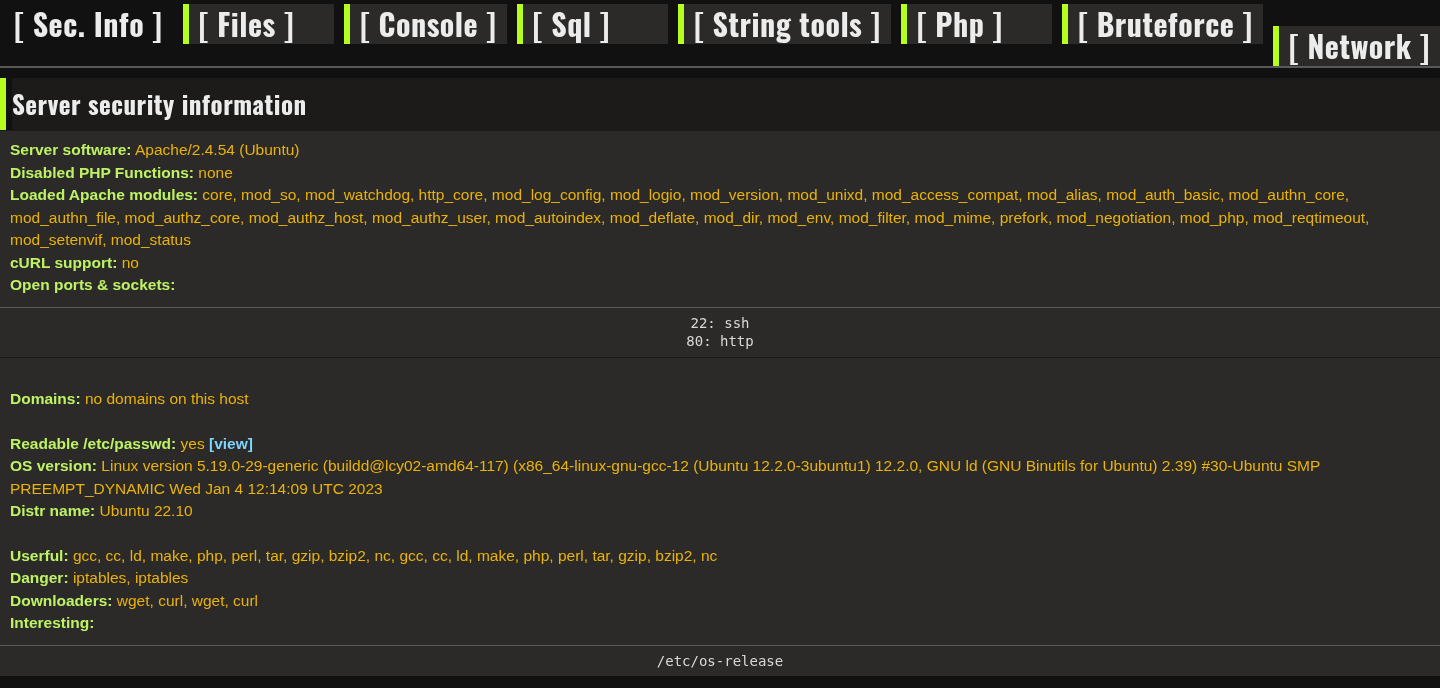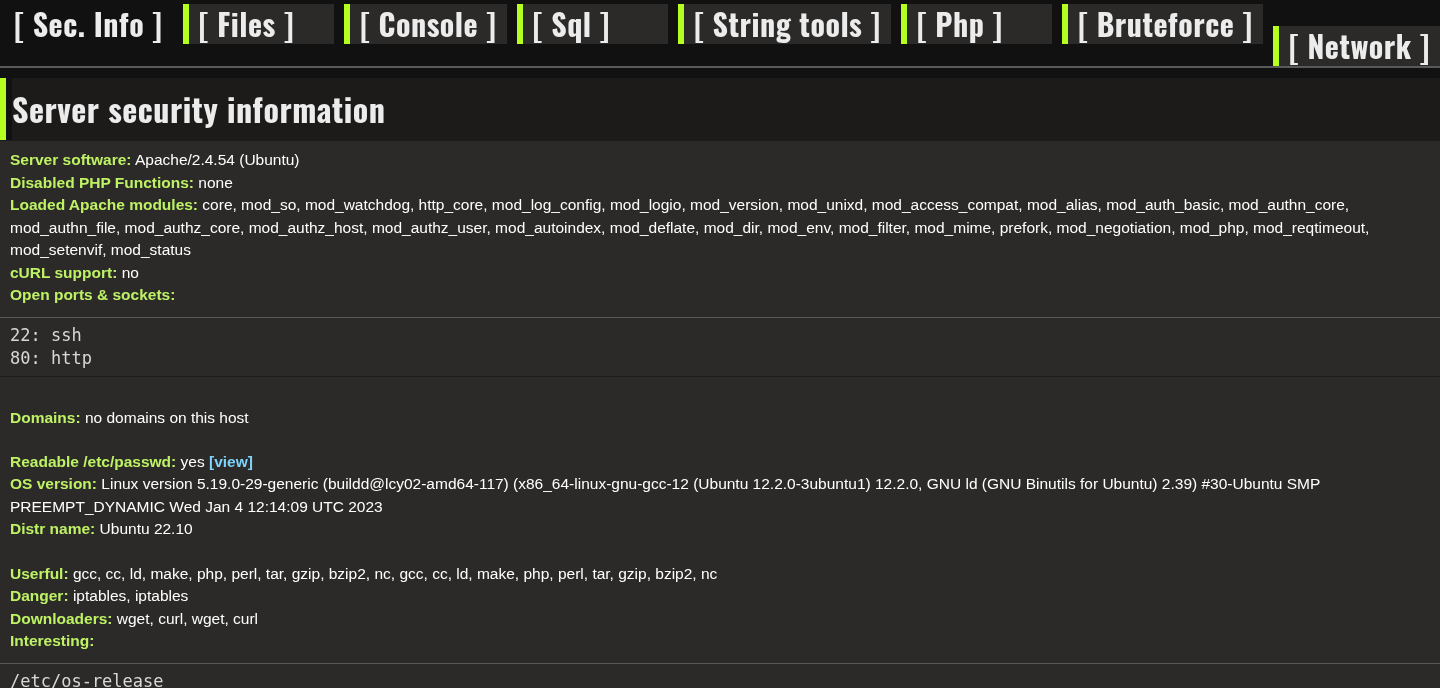--- a/index.html
+++ b/index.html
@@ -60,57 +60,58 @@
   }
   .section-bar .title-wrap {
     flex: 1;
     background: #1c1b1a;
     padding: 8px 4px 8px 0;
   }
   .section-title {
     font-family: "Arial Narrow", "Impact", "Oswald", sans-serif;
     font-stretch: condensed;
     font-weight: 700;
-    font-size: 32px;
+    font-size: 25px;
     color: #ececec;
     letter-spacing: 0.5px;
   }
 
   
   .panel {
     background: #2b2a28;
     padding: 8px 10px 10px 10px;
     border-top: 1px solid #1c1b1a;
   }
 
   .kv-line {
     margin: 0;
   }
   .kv-label {
     color: #bef264;
     font-weight: bold;
   }
   .kv-value {
-    color: #ffffff;
+    color: #eab308;
   }
   .link {
     color: #7dd3fc;
     font-weight: bold;
     cursor: pointer;
   }
 
   .pre-block {
     background: #2b2a28;
     border-top: 1px solid #595959;
     font-family: "Menlo", "Consolas", monospace;
-    font-size: 17px;
+    font-size: 14px;
     color: #d8d8d8;
     white-space: pre;
     padding: 6px 10px;
     line-height: 1.35;
+    text-align: center;
   }
 
   .gap {
     height: 22px;
   }
 </style>
 </head>
 <body>
 
 <div class="navbar">

